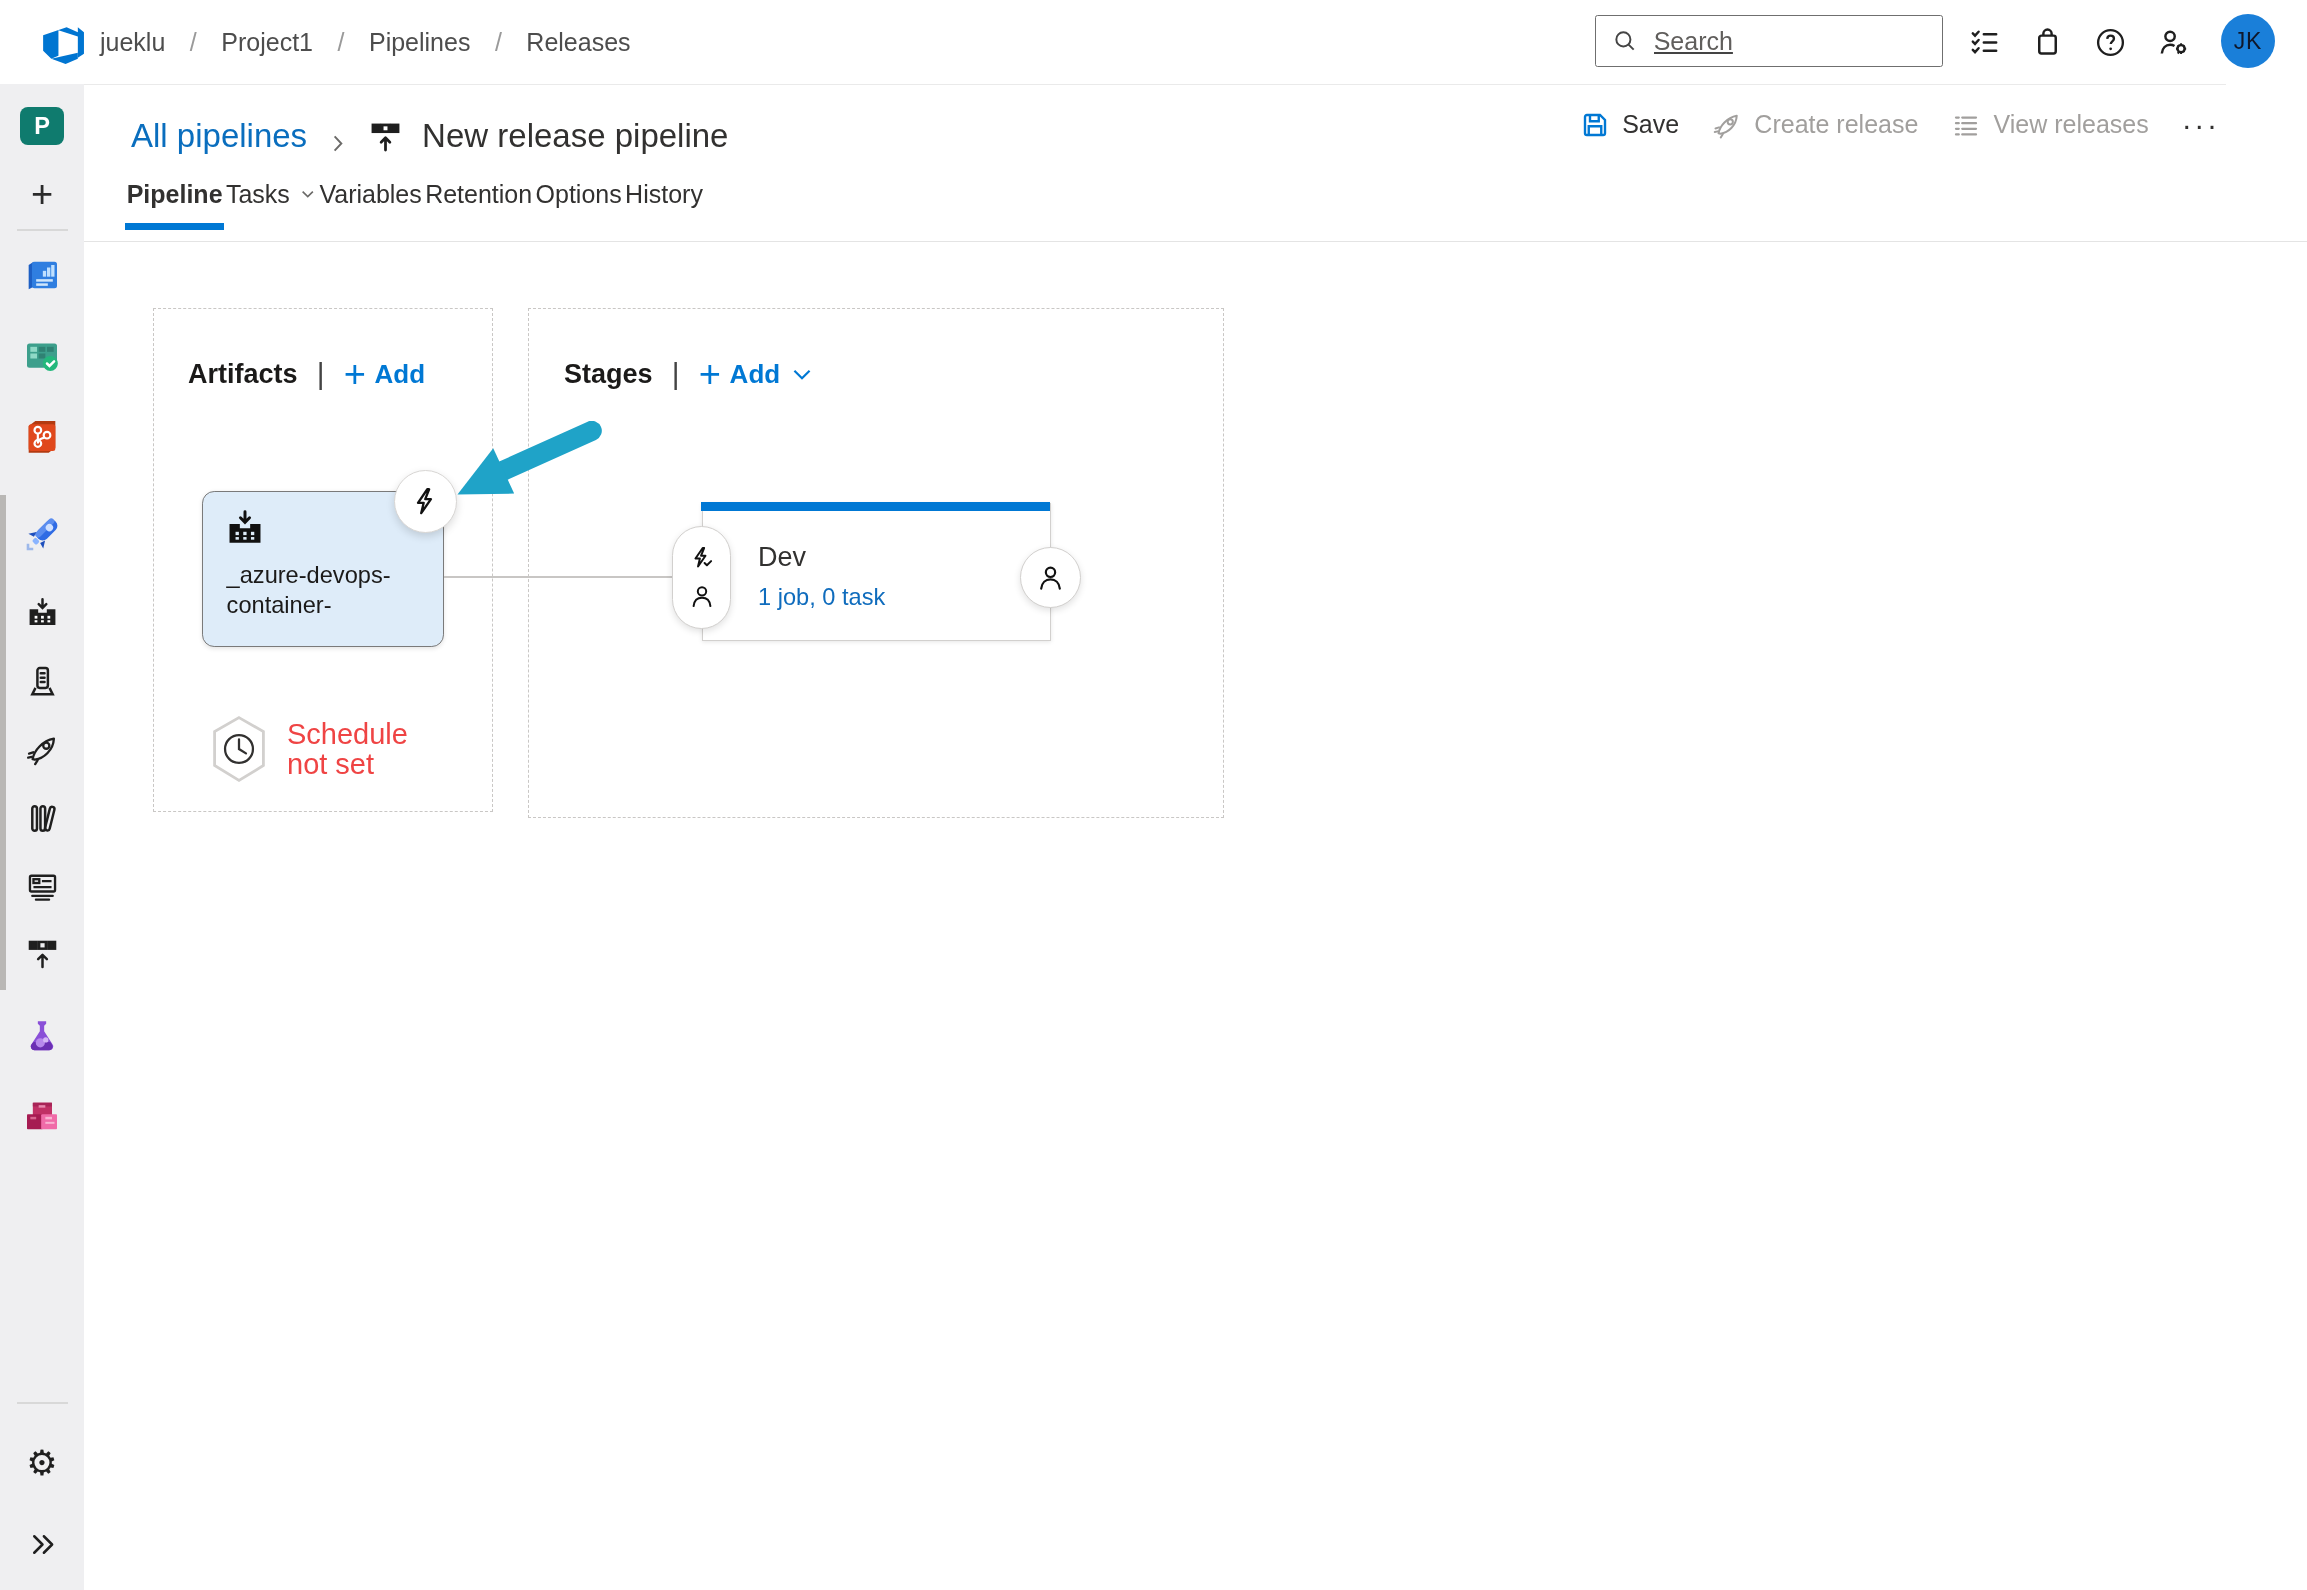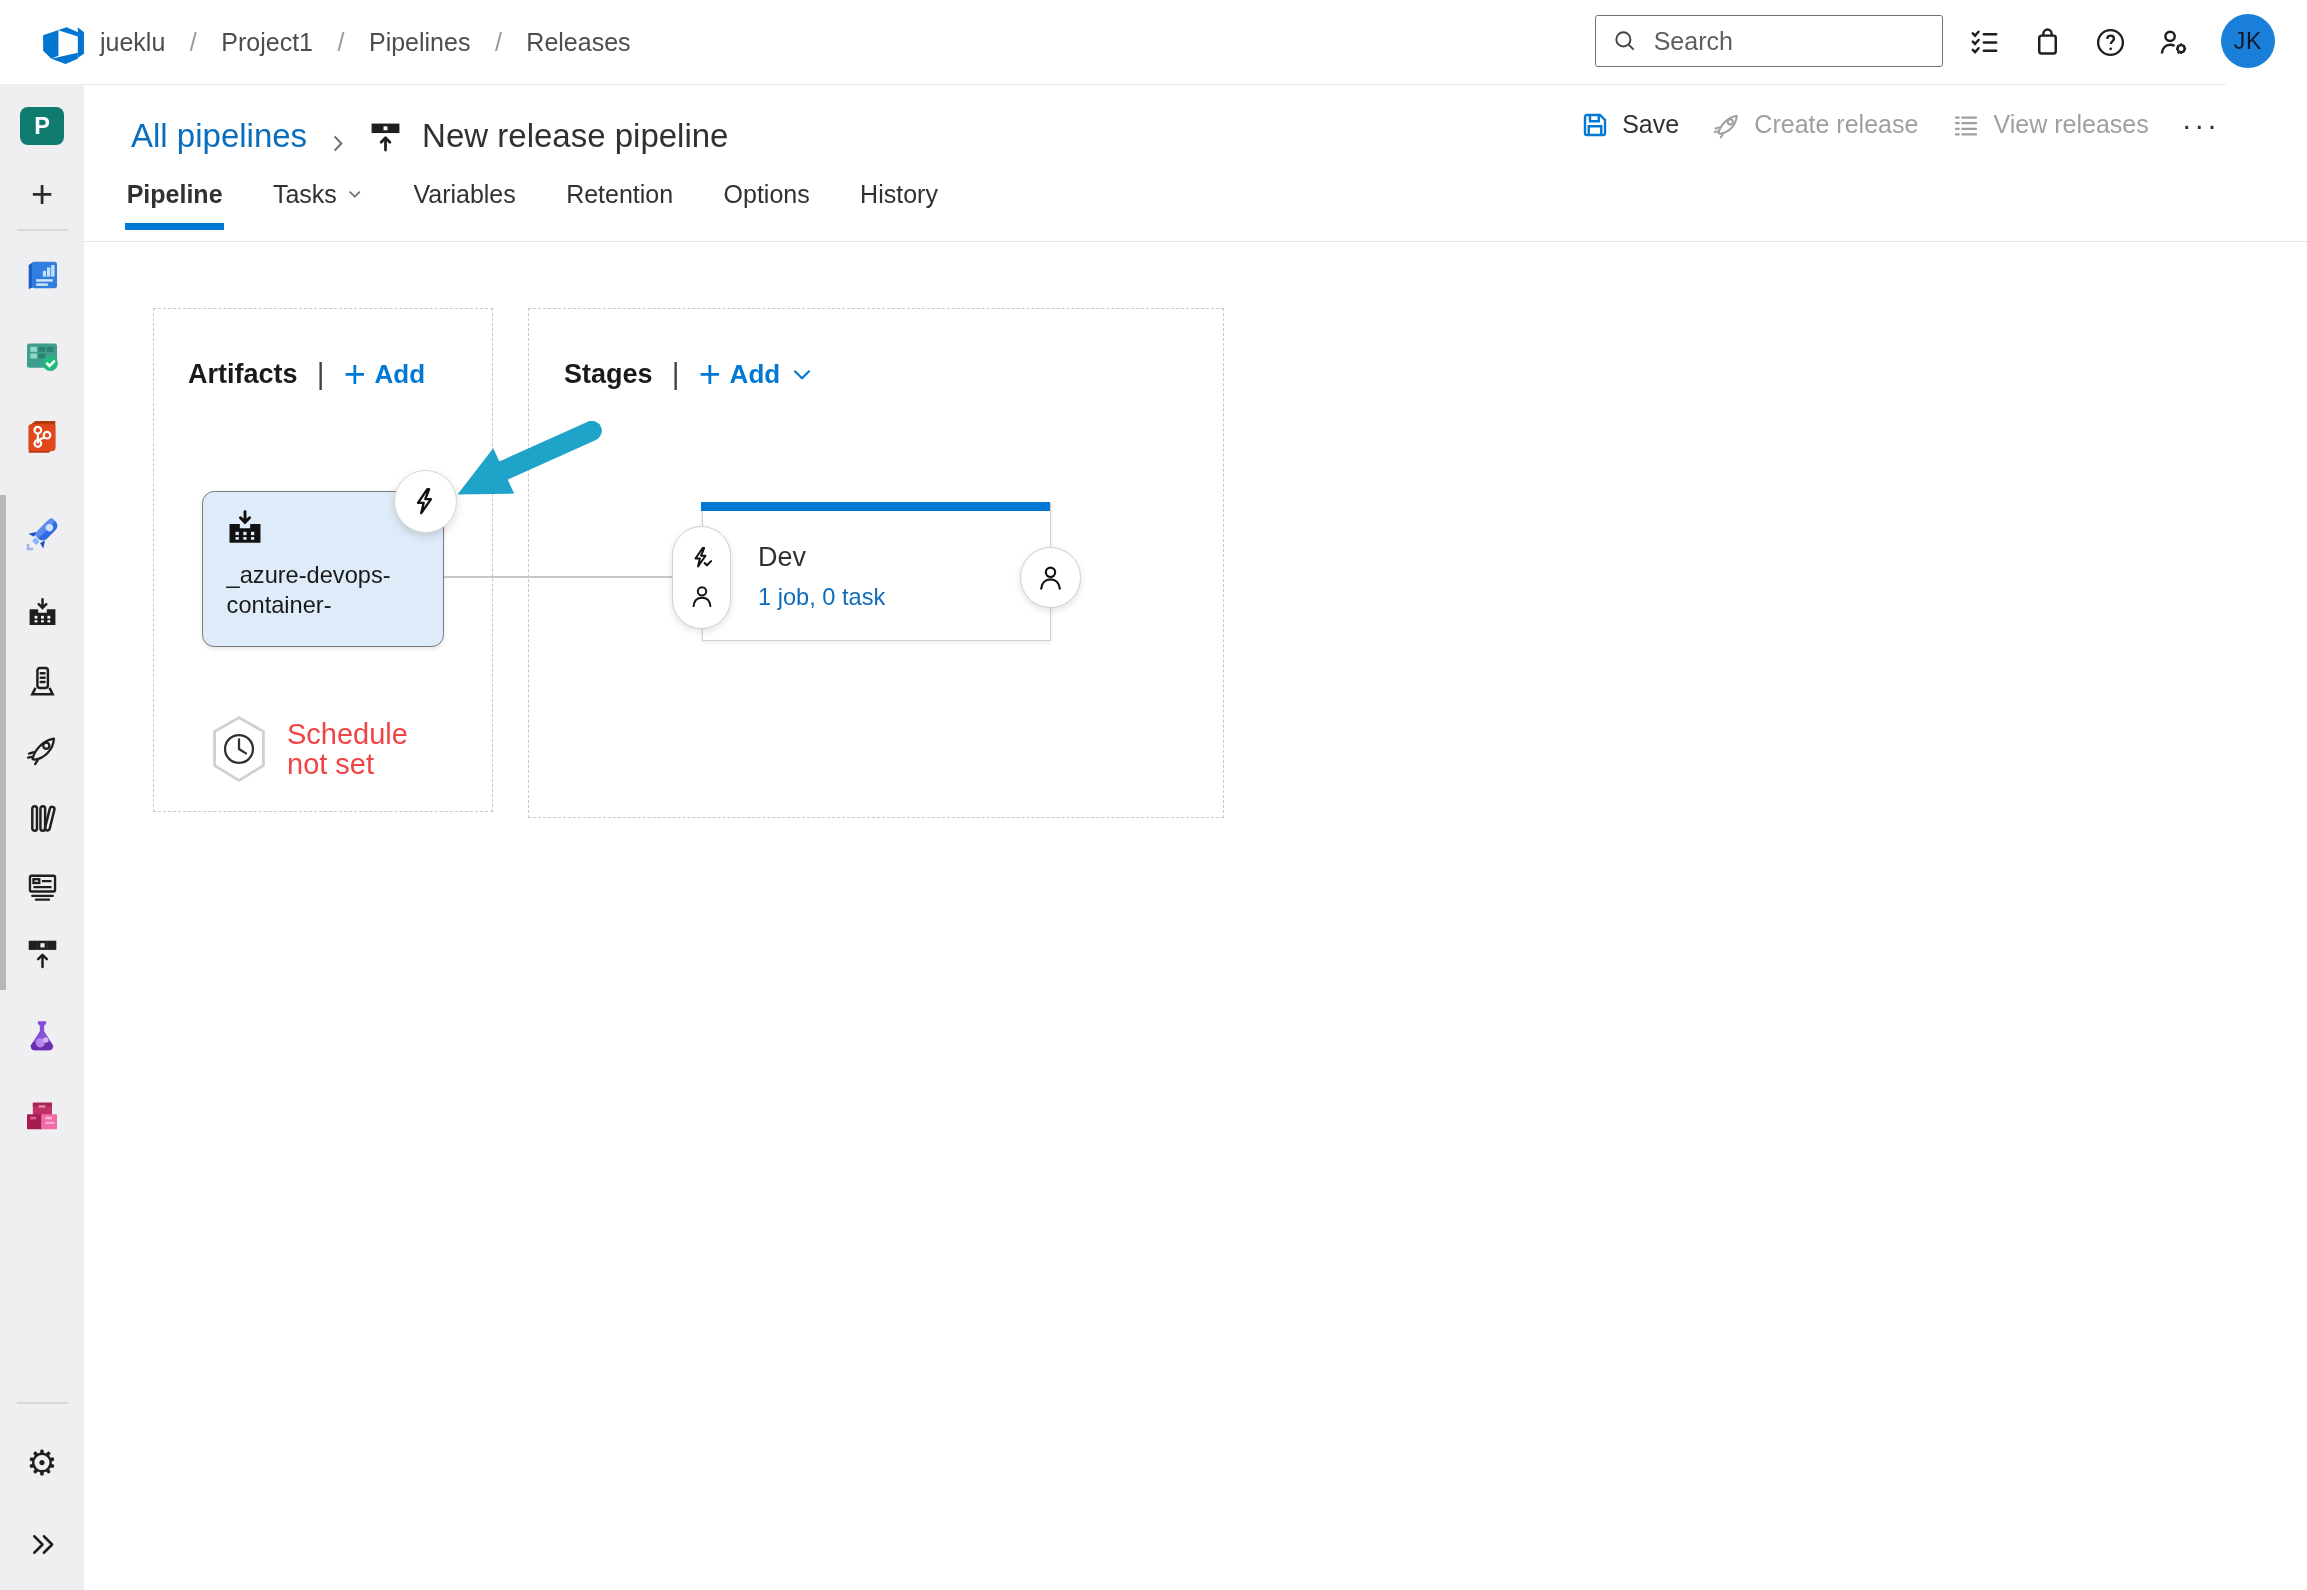--- a/index.html
+++ b/index.html
@@ -7,21 +7,21 @@
        font-family:"Liberation Sans","DejaVu Sans",sans-serif;color:#323130;}
   svg{display:block;}
 
   
   .topbar{position:absolute;left:0;top:0;width:2226px;height:84px;background:#fff;border-bottom:0.9px solid #eaeaea;}
   .logo{position:absolute;left:37px;top:17.5px;}
   .breadcrumb{position:absolute;left:100px;top:0;height:84px;display:flex;align-items:center;gap:24.5px;font-size:25px;color:#4d4d4d;}
   .bc-sep{color:#9a9a9a;}
   .searchbox{position:absolute;left:1595px;top:15px;width:348px;height:52px;border:1.7px solid #6f6f6f;border-radius:2.6px;
              display:flex;align-items:center;gap:14px;padding-left:15.7px;box-sizing:border-box;background:#fff;}
-  .searchbox input{border:none;outline:none;font-size:25px;color:#444;width:262px;font-family:inherit;background:transparent;}
+  .searchbox input{border:none;outline:none;font-size:25px;color:#444;width:262px;font-family:inherit;background:transparent;text-decoration:underline;}
   .searchbox input::placeholder{color:#605e5c;}
   .tb-icons{position:absolute;left:1968px;top:0;height:84px;display:flex;align-items:center;gap:30px;}
   .avatar{position:absolute;left:2221px;top:14px;width:54px;height:54px;border-radius:50%;background:#1a7fd9;color:#0f172a;
           font-size:23px;display:flex;align-items:center;justify-content:center;letter-spacing:0.9px;}
 
   
   .sidebar{position:absolute;left:0;top:84px;width:84px;height:1507px;background:#efeff1;}
   .sb-strip{position:absolute;left:0;top:411px;width:6.1px;height:495px;background:#b9b7b5;}
   .sb-item{position:absolute;left:0;width:84px;display:flex;justify-content:center;}
   .sb-div{position:absolute;left:16.6px;width:51px;height:1.7px;background:#d8d8d8;}
@@ -33,21 +33,21 @@
   
   .page-header{position:absolute;left:131px;top:94px;height:61px;display:flex;align-items:flex-end;gap:19px;}
   .back-link{font-size:33px;color:#0a6ebe;}
   .page-title{font-size:33px;color:#323130;}
   .actions{position:absolute;left:1580px;top:94px;height:61px;display:flex;align-items:center;gap:33px;}
   .action{display:flex;align-items:center;gap:12.2px;font-size:25px;}
   .action.disabled{color:#a19f9d;}
   .more-dots{font-size:30px;letter-spacing:2.6px;color:#323130;}
 
   
-  .tabs{position:absolute;left:125px;top:171px;display:flex;align-items:center;gap:47px;font-size:25px;}
+  .tabs{position:absolute;left:125px;top:171px;display:flex;align-items:center;font-size:25px;}
   .tab{display:flex;align-items:center;gap:8.7px;padding:8.7px 1.7px;position:relative;}
   .tab.active{font-weight:700;}
   .tab.active::after{content:"";position:absolute;left:0;right:0;bottom:-12.2px;height:6.1px;background:#0078d4;}
   .tabs-divider{position:absolute;left:84px;top:241px;width:2223px;height:0.9px;background:#e4e4e4;}
 
   
   .panel{position:absolute;border:1.7px dashed #c9c7c5;background:#fff;box-sizing:border-box;}
   .panel-head{position:absolute;display:flex;align-items:center;gap:15.7px;}
   .panel-title{font-size:27px;font-weight:600;color:#1b1a19;}
   .head-sep{font-size:30px;font-weight:300;color:#444;padding:0 3.5px;}

